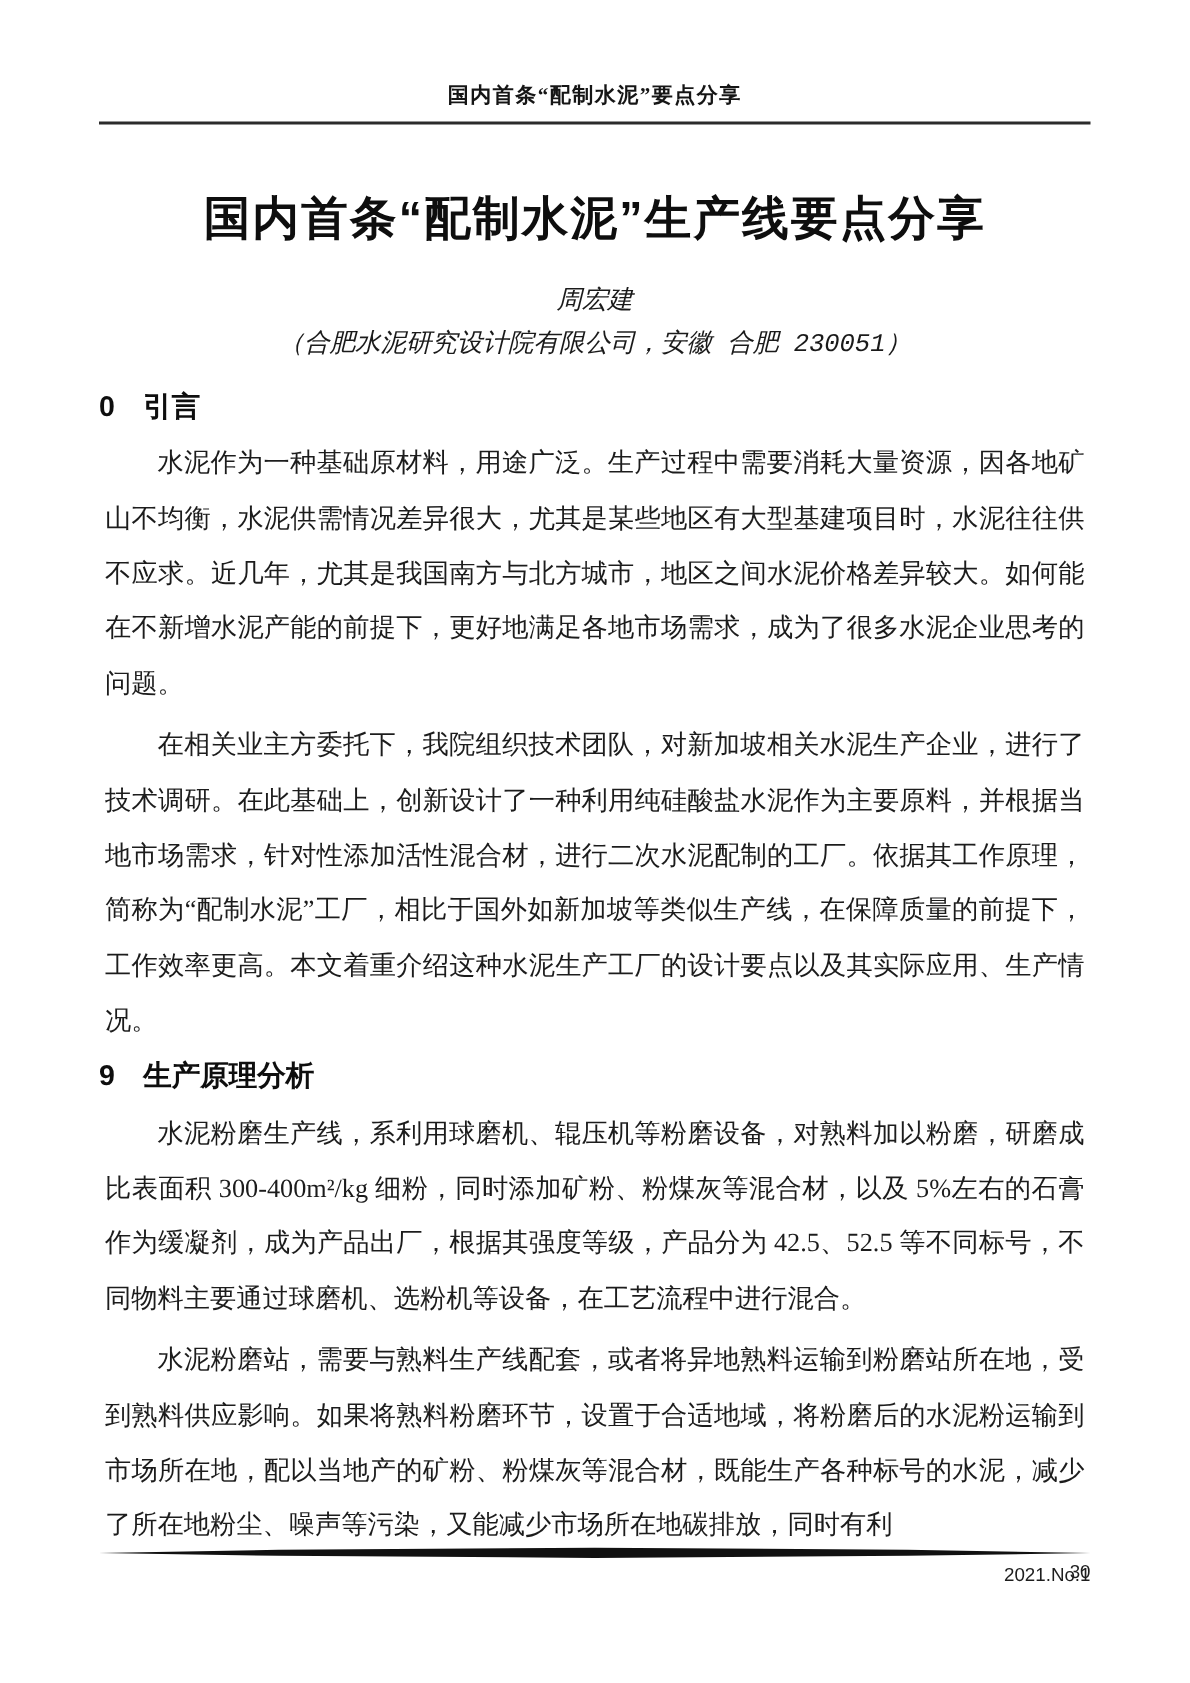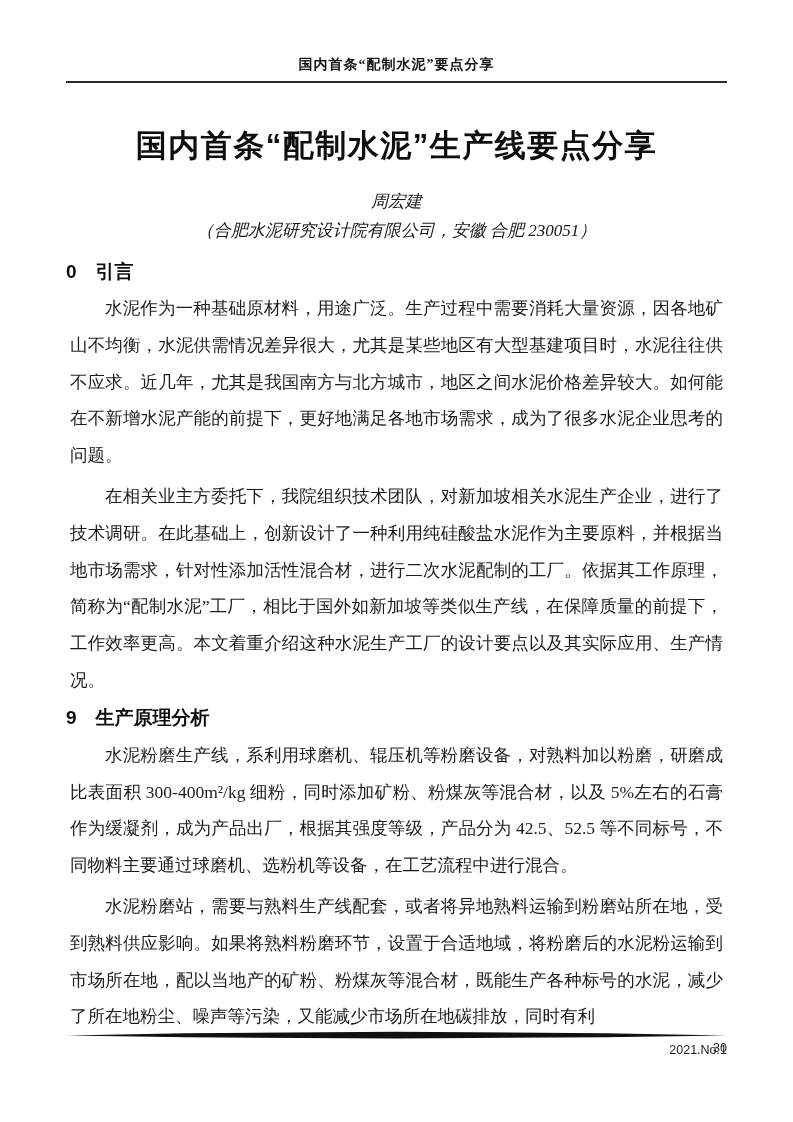--- a/index.html
+++ b/index.html
@@ -38,21 +38,21 @@
     text-align: center;
     font-family: Liberation Sans, sans-serif;
     font-weight: bold;
     font-size: 31px;
     line-height: 42px;
     letter-spacing: 1.5px;
     color: #0e0e0e;
   }
   .author, .affiliation {
     text-align: center;
-    font-family: Liberation Serif, serif;
+    font-family: Liberation Mono, monospace;
     font-style: italic;
     font-size: 17px;
     line-height: 22px;
     color: #1a1a1a;
   }
   .author { margin-top: 24px; }
   .affiliation { margin-top: 7px; }
   .sec-h {
     font-family: Liberation Sans, sans-serif;
     font-weight: bold;

